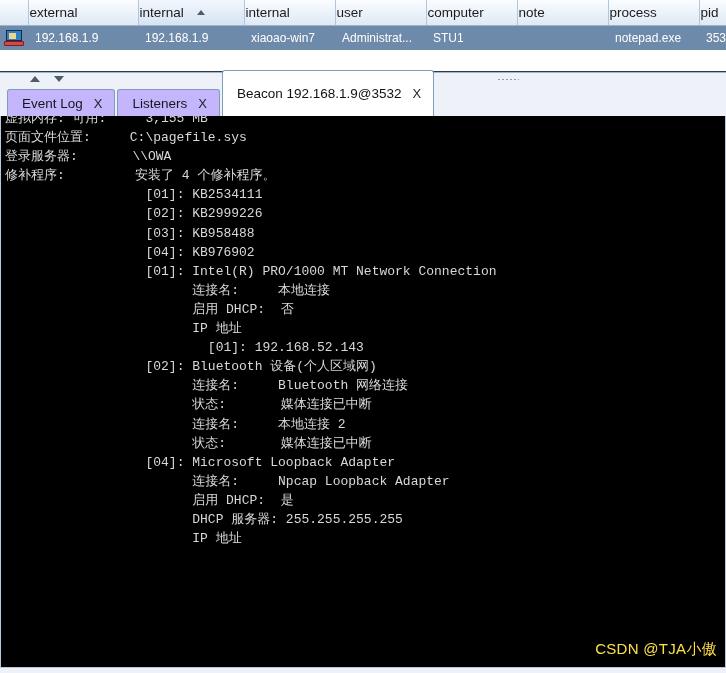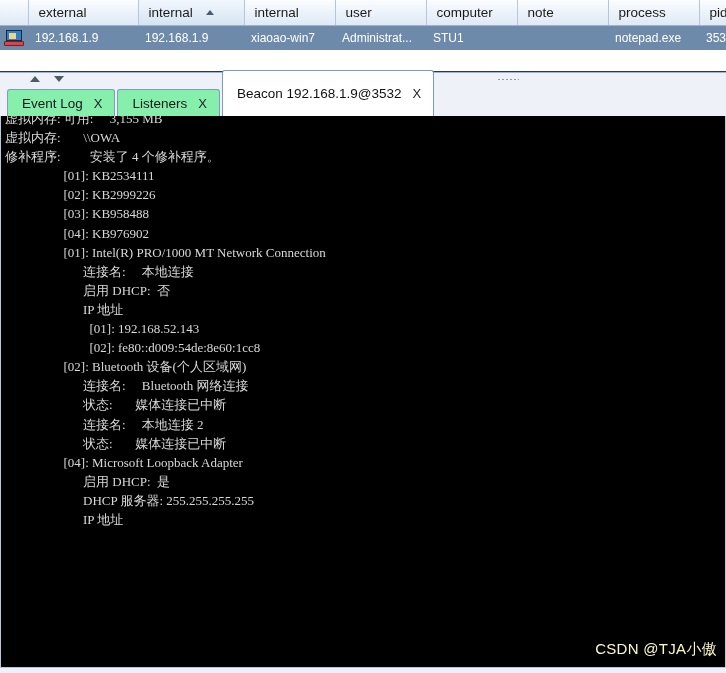--- a/index.html
+++ b/index.html
@@ -33,21 +33,21 @@
     overflow: hidden;
   }
   table.hosts {
     border-collapse: collapse;
     width: 726px;
     table-layout: fixed;
     font-size: 13px;
   }
   table.hosts th {
     height: 25px;
-    padding: 0 0 0 10px;
+    padding: 0 0 0 1px;
     margin: 0;
     font-weight: normal;
     font-size: 13.5px;
     color: #1b1b1b;
     text-align: left;
     background: linear-gradient(to bottom, #fbfdff 0%, #eaf1f9 55%, #dfe9f4 100%);
     border-right: 1px solid #b4c6da;
     border-bottom: 1px solid #9fb4cb;
     white-space: nowrap;
     overflow: hidden;
@@ -165,21 +165,21 @@
     box-sizing: border-box;
   }
   .tab {
     height: 27px;
     display: flex;
     align-items: center;
     gap: 11px;
     padding: 0 12px 0 14px;
     font-size: 13.5px;
     color: #16181b;
-    background: #86efac;
+    background: #c4b5fd;
     border: 1px solid #7e9cbb;
     border-bottom: none;
     border-radius: 3px 3px 0 0;
     margin-right: 2px;
     box-sizing: border-box;
     white-space: nowrap;
   }
   .tab.active {
     background: #ffffff;
     border-color: #7e9cbb;
@@ -202,33 +202,33 @@
   }
   .console-inner {
     position: absolute;
     left: 0;
     top: -7px;
     width: 100%;
   }
   .cline {
     height: 19.1px;
     line-height: 19.1px;
-    font-family: Liberation Serif, serif;
+    font-family: Liberation Mono, monospace;
     font-size: 13px;
     color: #d8d8d8;
     white-space: pre;
     padding-left: 4px;
   }
   .watermark {
     position: absolute;
     right: 8px;
     bottom: 8px;
     font-family: "Liberation Sans", sans-serif;
     font-size: 15px;
-    color: #fef9c3;
+    color: #fde047;
     letter-spacing: 0.3px;
     pointer-events: none;
   }
   .console-bottom-edge {
     height: 5px;
     background: #eef2f8;
     border-top: 1px solid #b9c8dc;
   }
 </style>
 </head>
@@ -320,38 +320,39 @@
     </div>
     <div class="tab active">
       <span>Beacon 192.168.1.9@3532</span>
       <span class="close-x">X</span>
     </div>
   </div>
 
   <div class="console">
     <div class="console-inner" id="console-lines">
         <div class="cline">虚拟内存: 可用:     3,155 MB</div>
-        <div class="cline">虚拟内存:       \\OWA</div>
+        <div class="cline">页面文件位置:     C:\pagefile.sys</div>
+        <div class="cline">登录服务器:       \\OWA</div>
         <div class="cline">修补程序:         安装了 4 个修补程序。</div>
         <div class="cline">                  [01]: KB2534111</div>
         <div class="cline">                  [02]: KB2999226</div>
         <div class="cline">                  [03]: KB958488</div>
         <div class="cline">                  [04]: KB976902</div>
         <div class="cline">                  [01]: Intel(R) PRO/1000 MT Network Connection</div>
         <div class="cline">                        连接名:     本地连接</div>
         <div class="cline">                        启用 DHCP:  否</div>
         <div class="cline">                        IP 地址</div>
         <div class="cline">                          [01]: 192.168.52.143</div>
-        <div class="cline">                          [02]: fe80::d009:54de:8e60:1cc8</div>
         <div class="cline">                  [02]: Bluetooth 设备(个人区域网)</div>
         <div class="cline">                        连接名:     Bluetooth 网络连接</div>
         <div class="cline">                        状态:       媒体连接已中断</div>
         <div class="cline">                        连接名:     本地连接 2</div>
         <div class="cline">                        状态:       媒体连接已中断</div>
         <div class="cline">                  [04]: Microsoft Loopback Adapter</div>
+        <div class="cline">                        连接名:     Npcap Loopback Adapter</div>
         <div class="cline">                        启用 DHCP:  是</div>
         <div class="cline">                        DHCP 服务器: 255.255.255.255</div>
         <div class="cline">                        IP 地址</div>
       </div>
     <div class="watermark">CSDN @TJA小傲</div>
   </div>
   <div class="console-bottom-edge"></div>
 
 </div>
 

